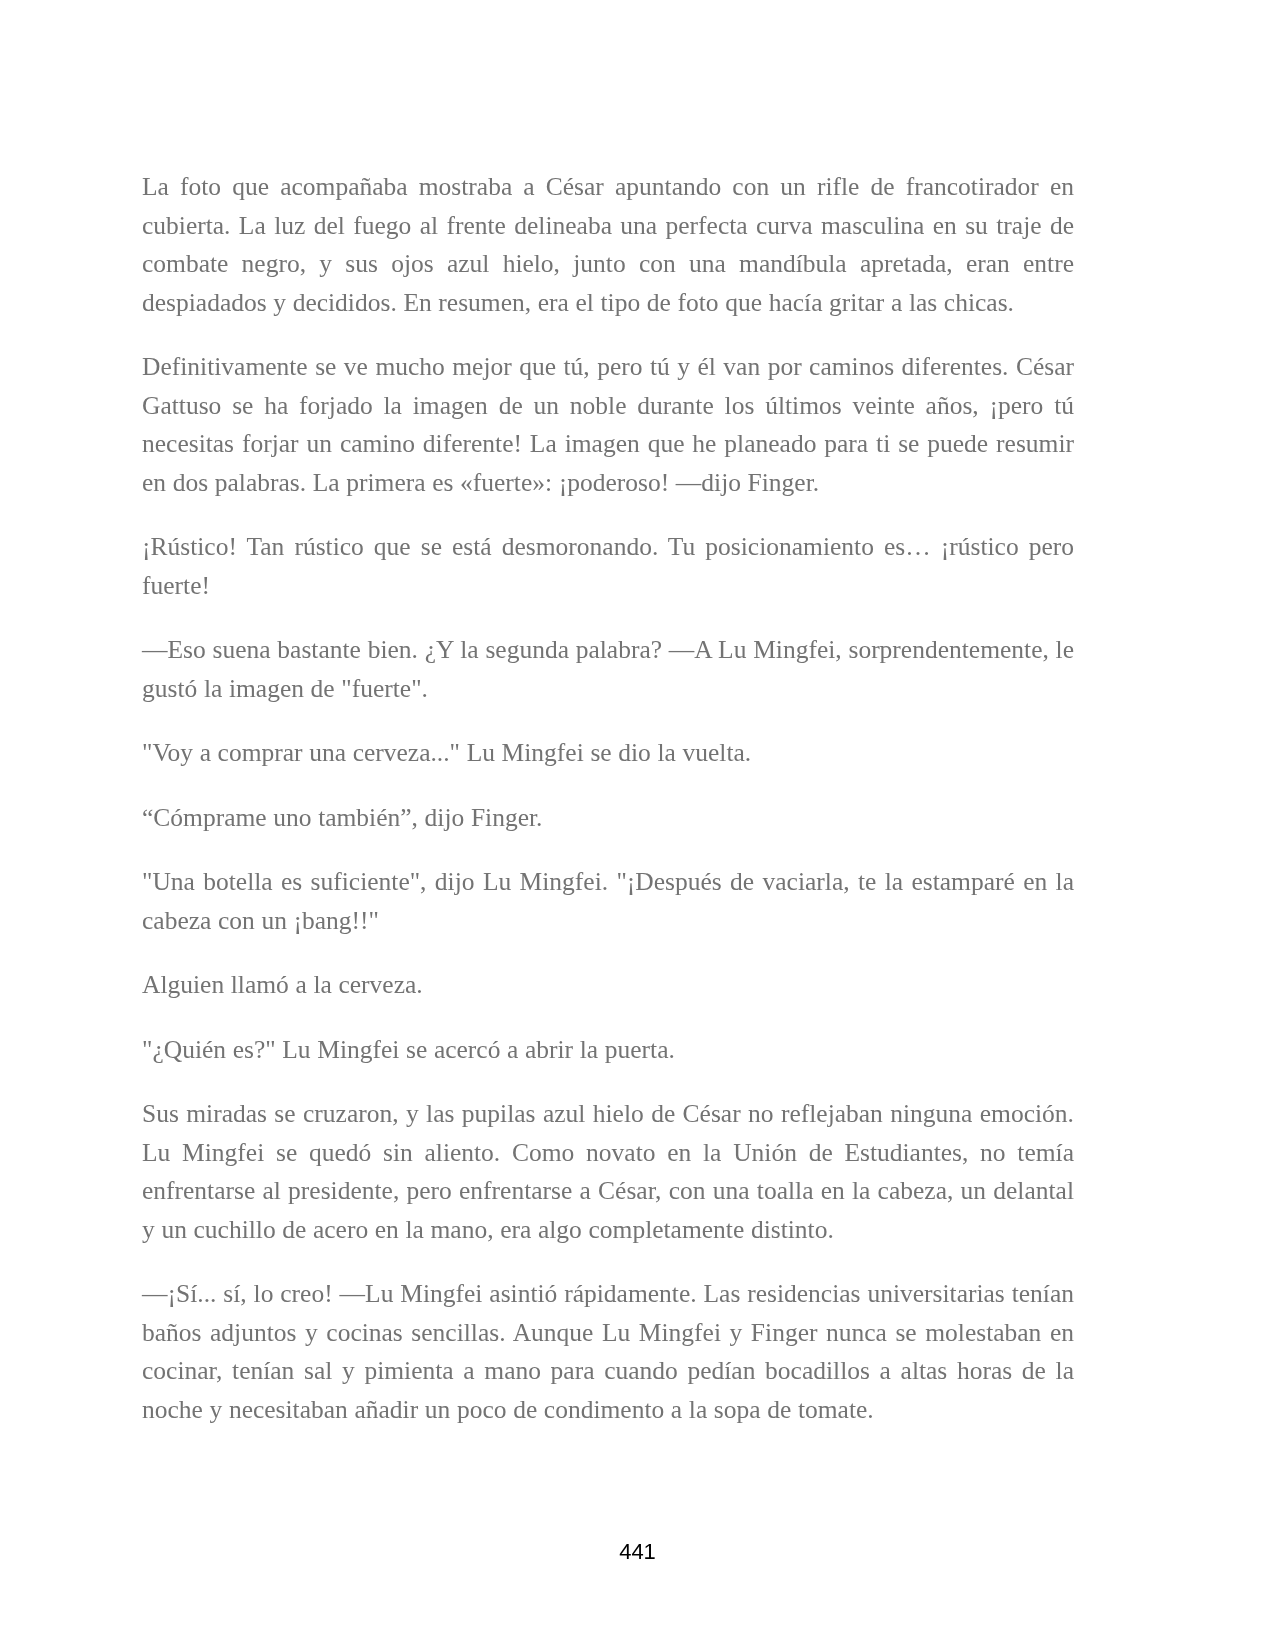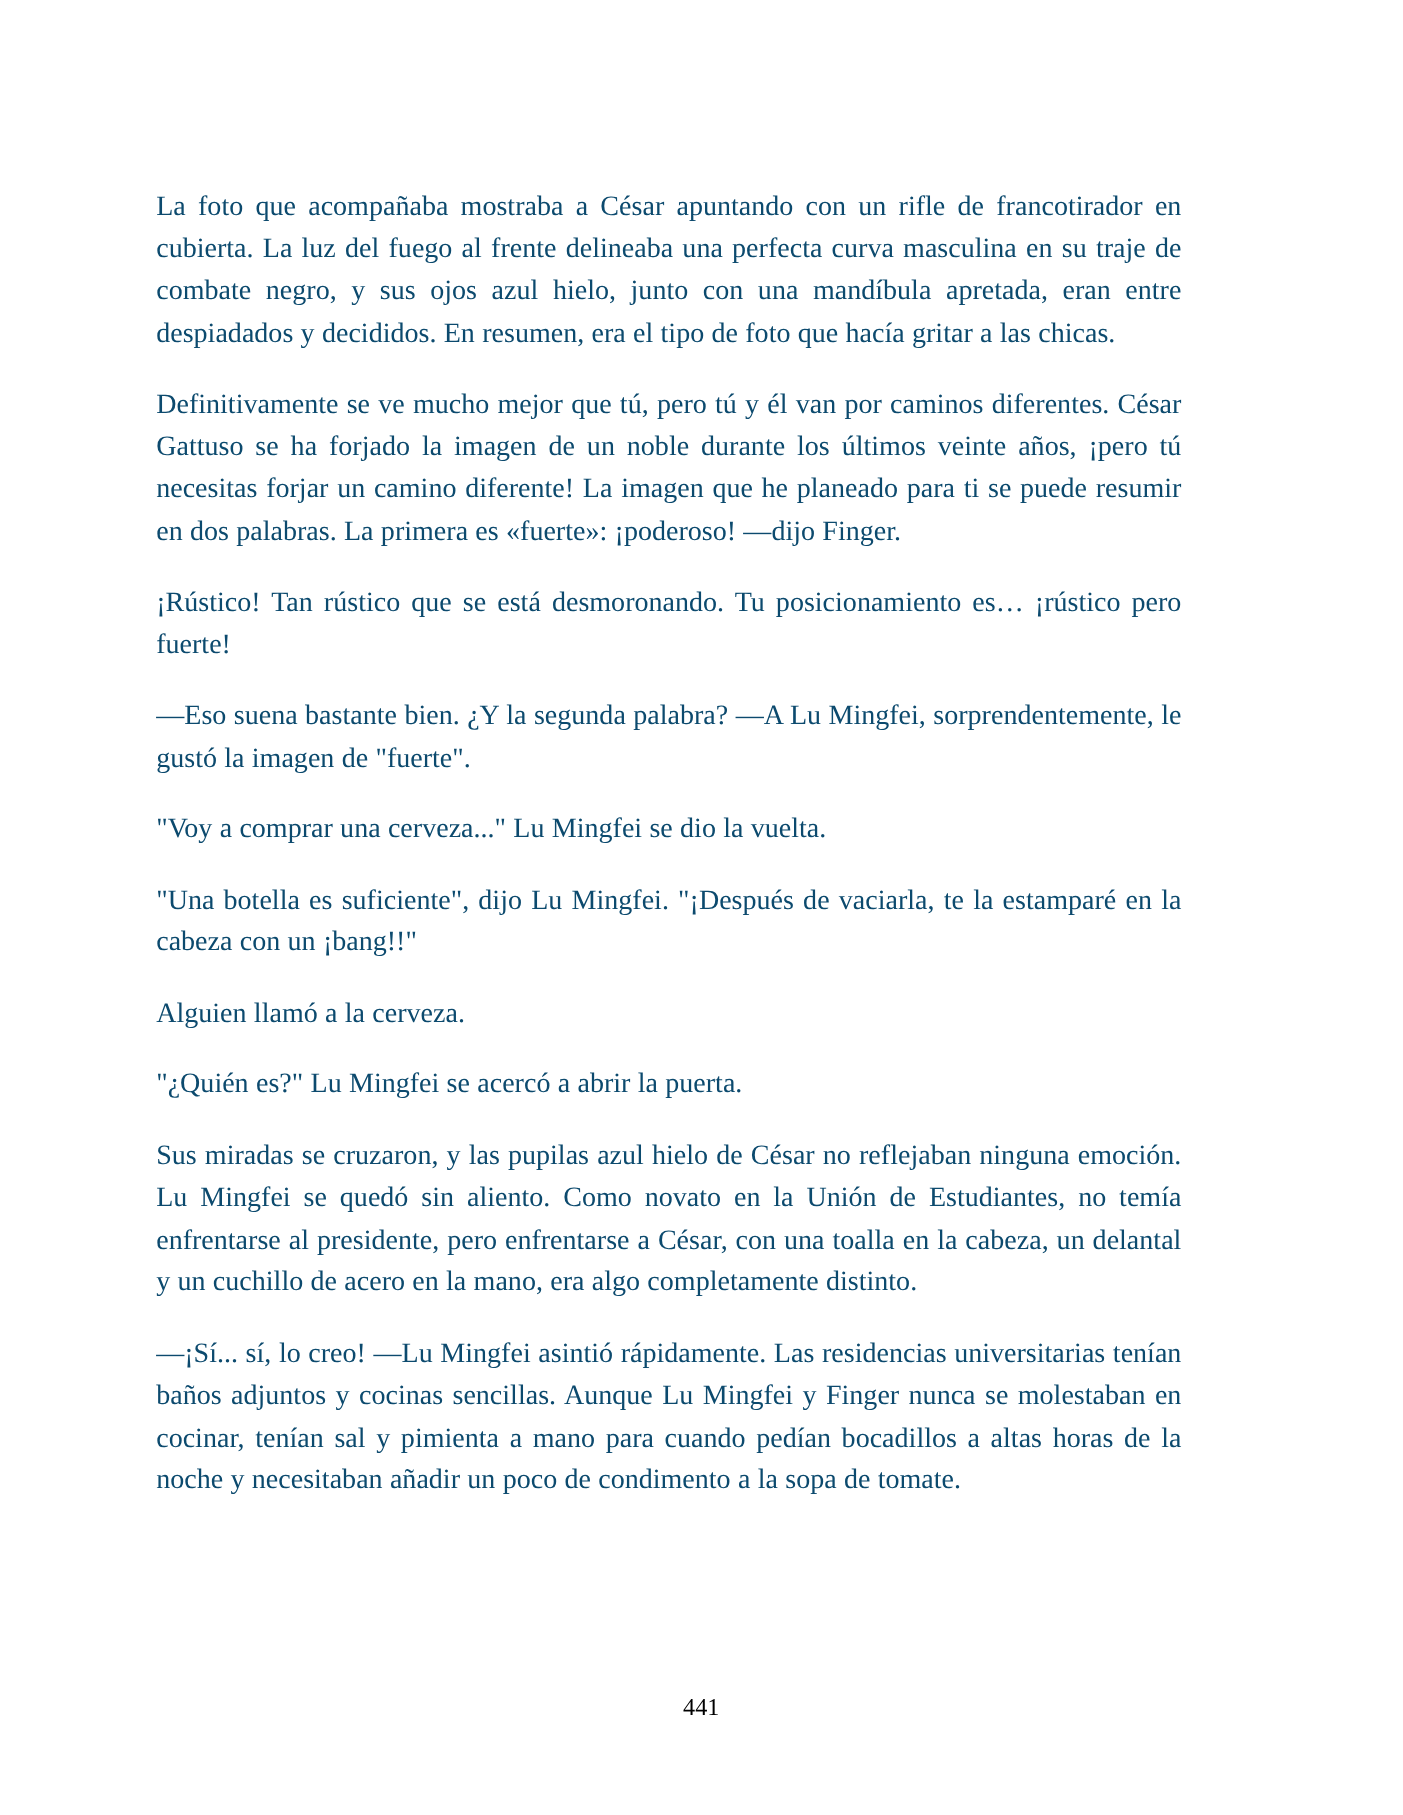--- a/index.html
+++ b/index.html
@@ -20,54 +20,55 @@
   .text-column {
     position: absolute;
     left: 142px;
     top: 168px;
     width: 932px;
   }
   .para {
     font-family: "Liberation Serif", "DejaVu Serif", serif;
     font-size: 25.5px;
     line-height: 38.5px;
-    color: #0c4a6e;
+    color: #737373;
     text-align: justify;
     text-justify: inter-word;
     margin: 0 0 26px 0;
     hyphens: none;
     -webkit-hyphens: none;
     word-spacing: 0.01em;
   }
   .para:last-child {
     margin-bottom: 0;
   }
   .page-number {
     position: absolute;
     left: 0;
     top: 1538px;
     width: 1275px;
     text-align: center;
-    font-family: Liberation Serif, serif;
+    font-family: Liberation Sans, sans-serif;
     font-size: 22px;
     line-height: 28px;
     color: #000000;
   }
 </style>
 </head>
 <body>
 
 <div class="page">
 
   <div class="text-column">
     <p class="para">La foto que acompañaba mostraba a César apuntando con un rifle de francotirador en cubierta. La luz del fuego al frente delineaba una perfecta curva masculina en su traje de combate negro, y sus ojos azul hielo, junto con una mandíbula apretada, eran entre despiadados y decididos. En resumen, era el tipo de foto que hacía gritar a las chicas.</p>
     <p class="para">Definitivamente se ve mucho mejor que tú, pero tú y él van por caminos diferentes. César Gattuso se ha forjado la imagen de un noble durante los últimos veinte años, ¡pero tú necesitas forjar un camino diferente! La imagen que he planeado para ti se puede resumir en dos palabras. La primera es «fuerte»: ¡poderoso! —dijo Finger.</p>
     <p class="para">¡Rústico! Tan rústico que se está desmoronando. Tu posicionamiento es… ¡rústico pero fuerte!</p>
     <p class="para">—Eso suena bastante bien. ¿Y la segunda palabra? —A Lu Mingfei, sorprendentemente, le gustó la imagen de "fuerte".</p>
     <p class="para">"Voy a comprar una cerveza..." Lu Mingfei se dio la vuelta.</p>
+    <p class="para">“Cómprame uno también”, dijo Finger.</p>
     <p class="para">"Una botella es suficiente", dijo Lu Mingfei. "¡Después de vaciarla, te la estamparé en la cabeza con un ¡bang!!"</p>
     <p class="para">Alguien llamó a la cerveza.</p>
     <p class="para">"¿Quién es?" Lu Mingfei se acercó a abrir la puerta.</p>
     <p class="para">Sus miradas se cruzaron, y las pupilas azul hielo de César no reflejaban ninguna emoción. Lu Mingfei se quedó sin aliento. Como novato en la Unión de Estudiantes, no temía enfrentarse al presidente, pero enfrentarse a César, con una toalla en la cabeza, un delantal y un cuchillo de acero en la mano, era algo completamente distinto.</p>
     <p class="para">—¡Sí... sí, lo creo! —Lu Mingfei asintió rápidamente. Las residencias universitarias tenían baños adjuntos y cocinas sencillas. Aunque Lu Mingfei y Finger nunca se molestaban en cocinar, tenían sal y pimienta a mano para cuando pedían bocadillos a altas horas de la noche y necesitaban añadir un poco de condimento a la sopa de tomate.</p>
   </div>
 
   <div class="page-number">441</div>
 
 </div>

